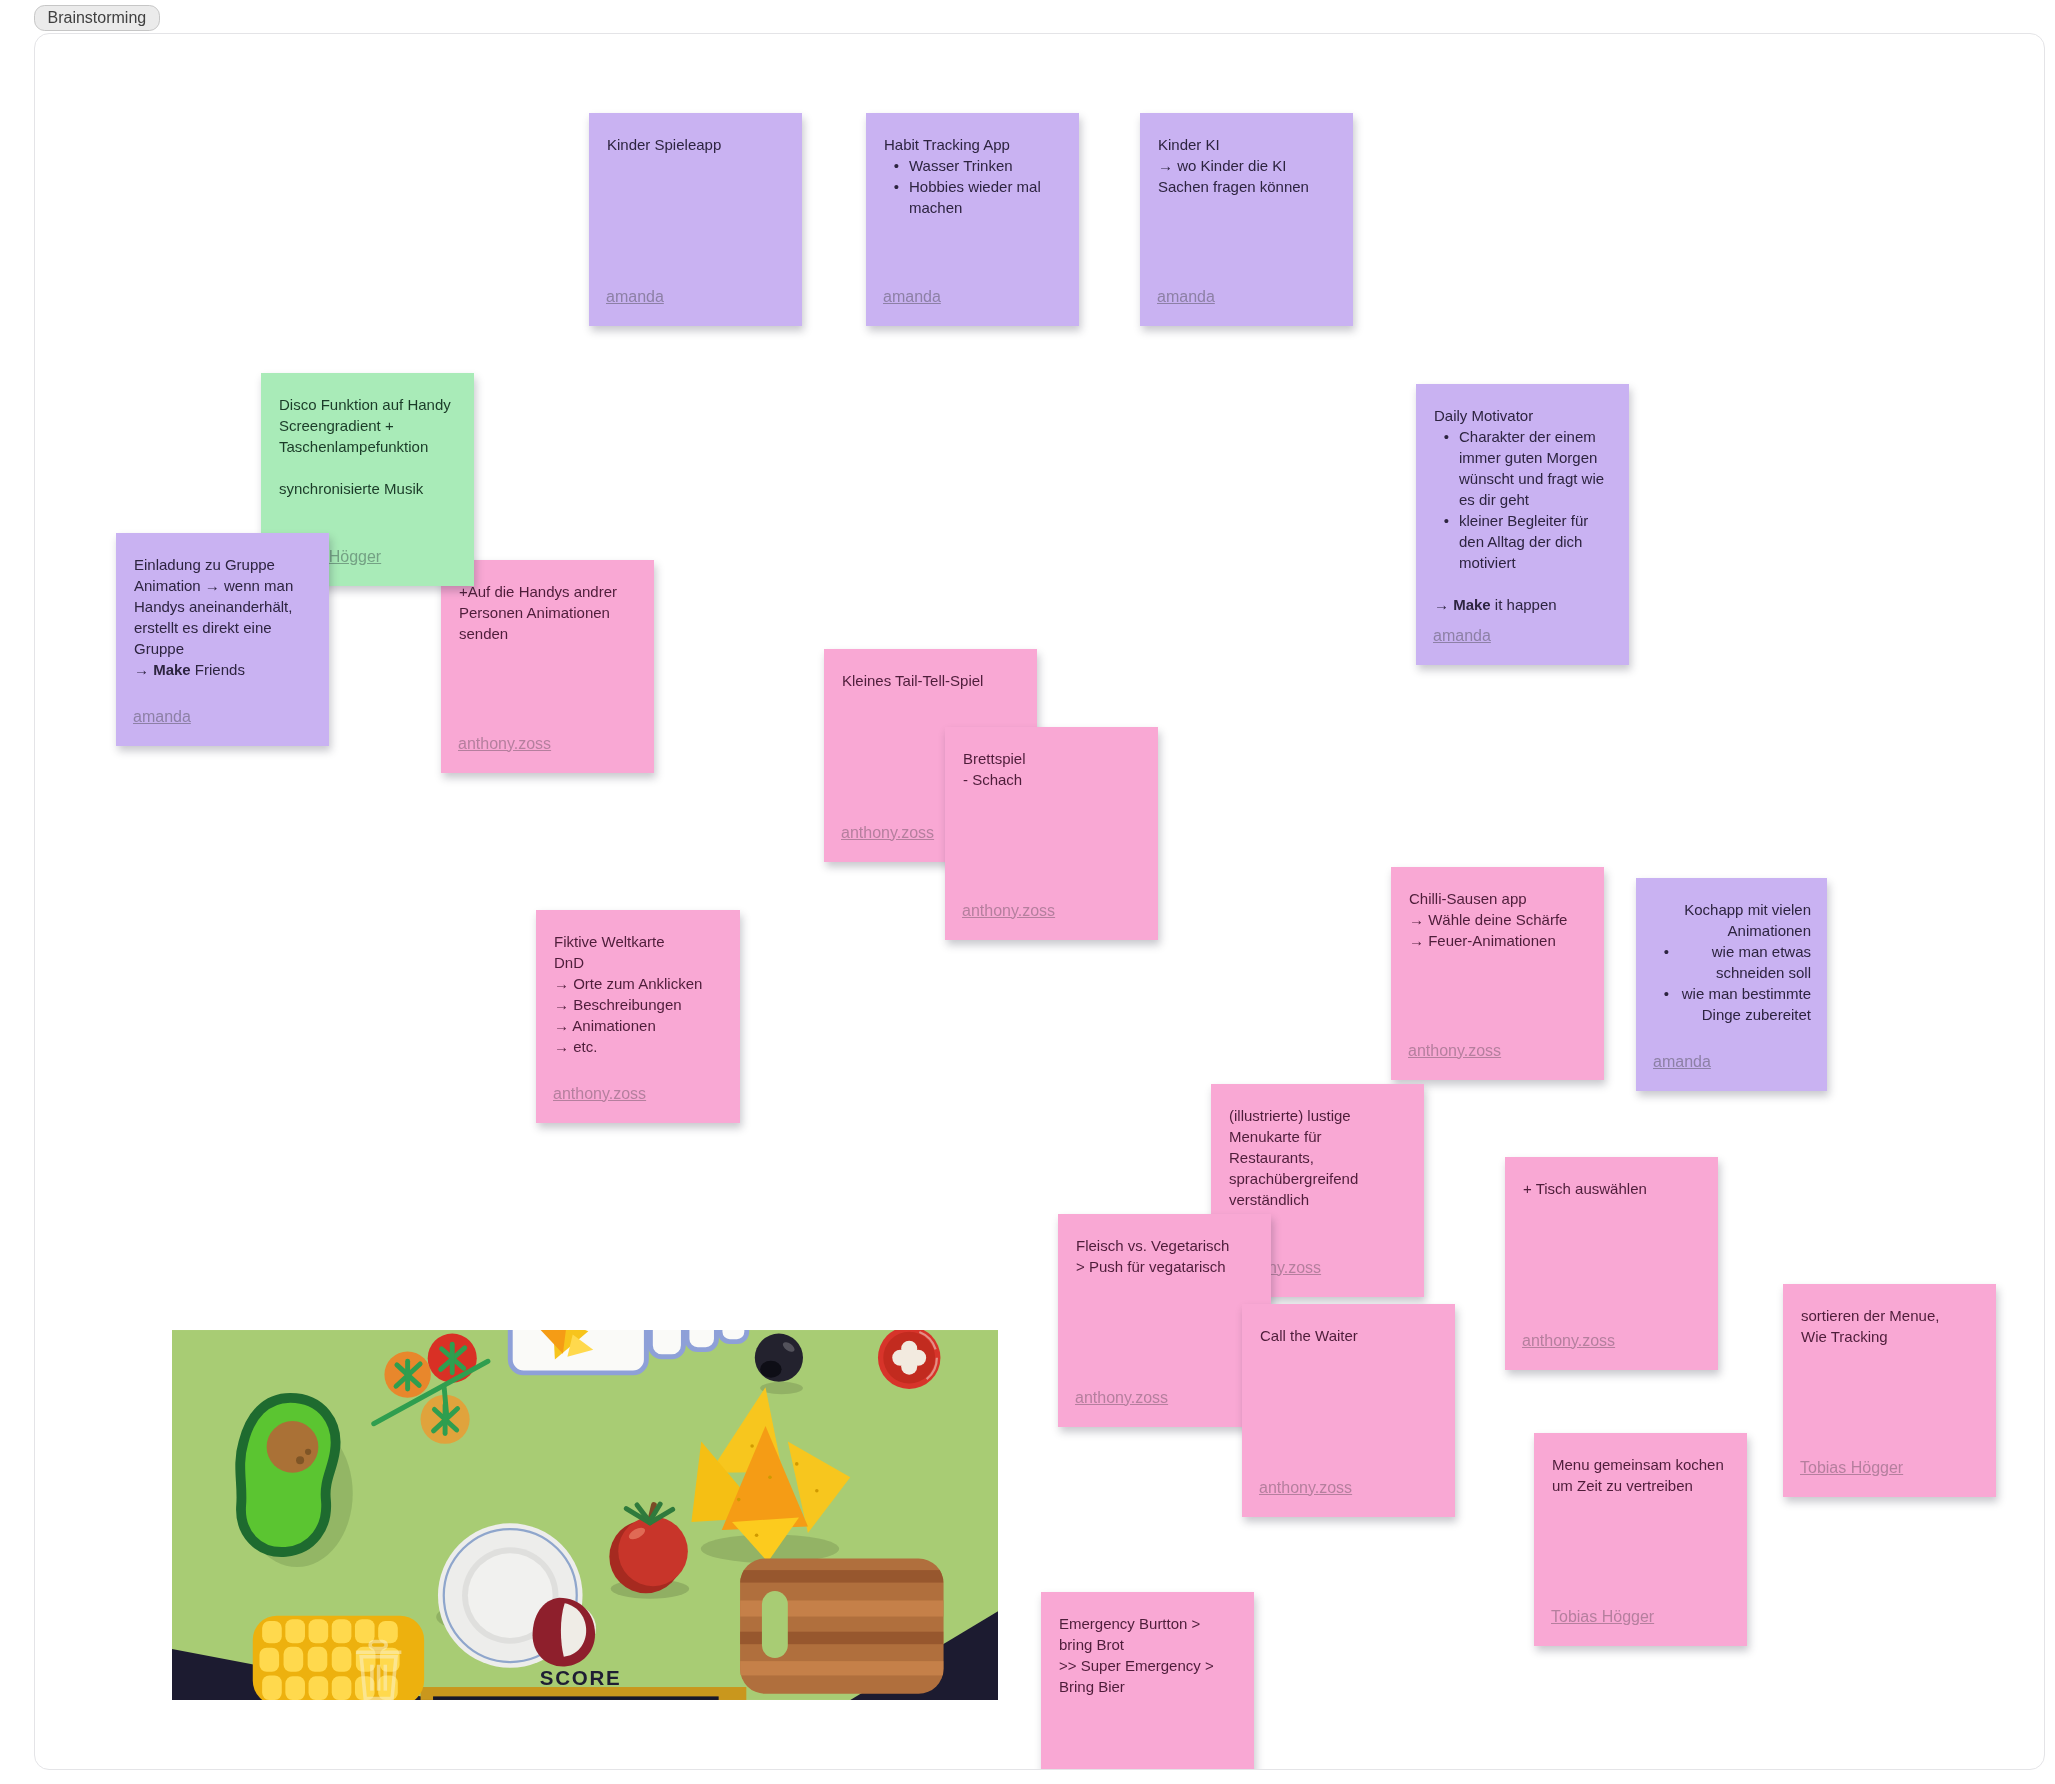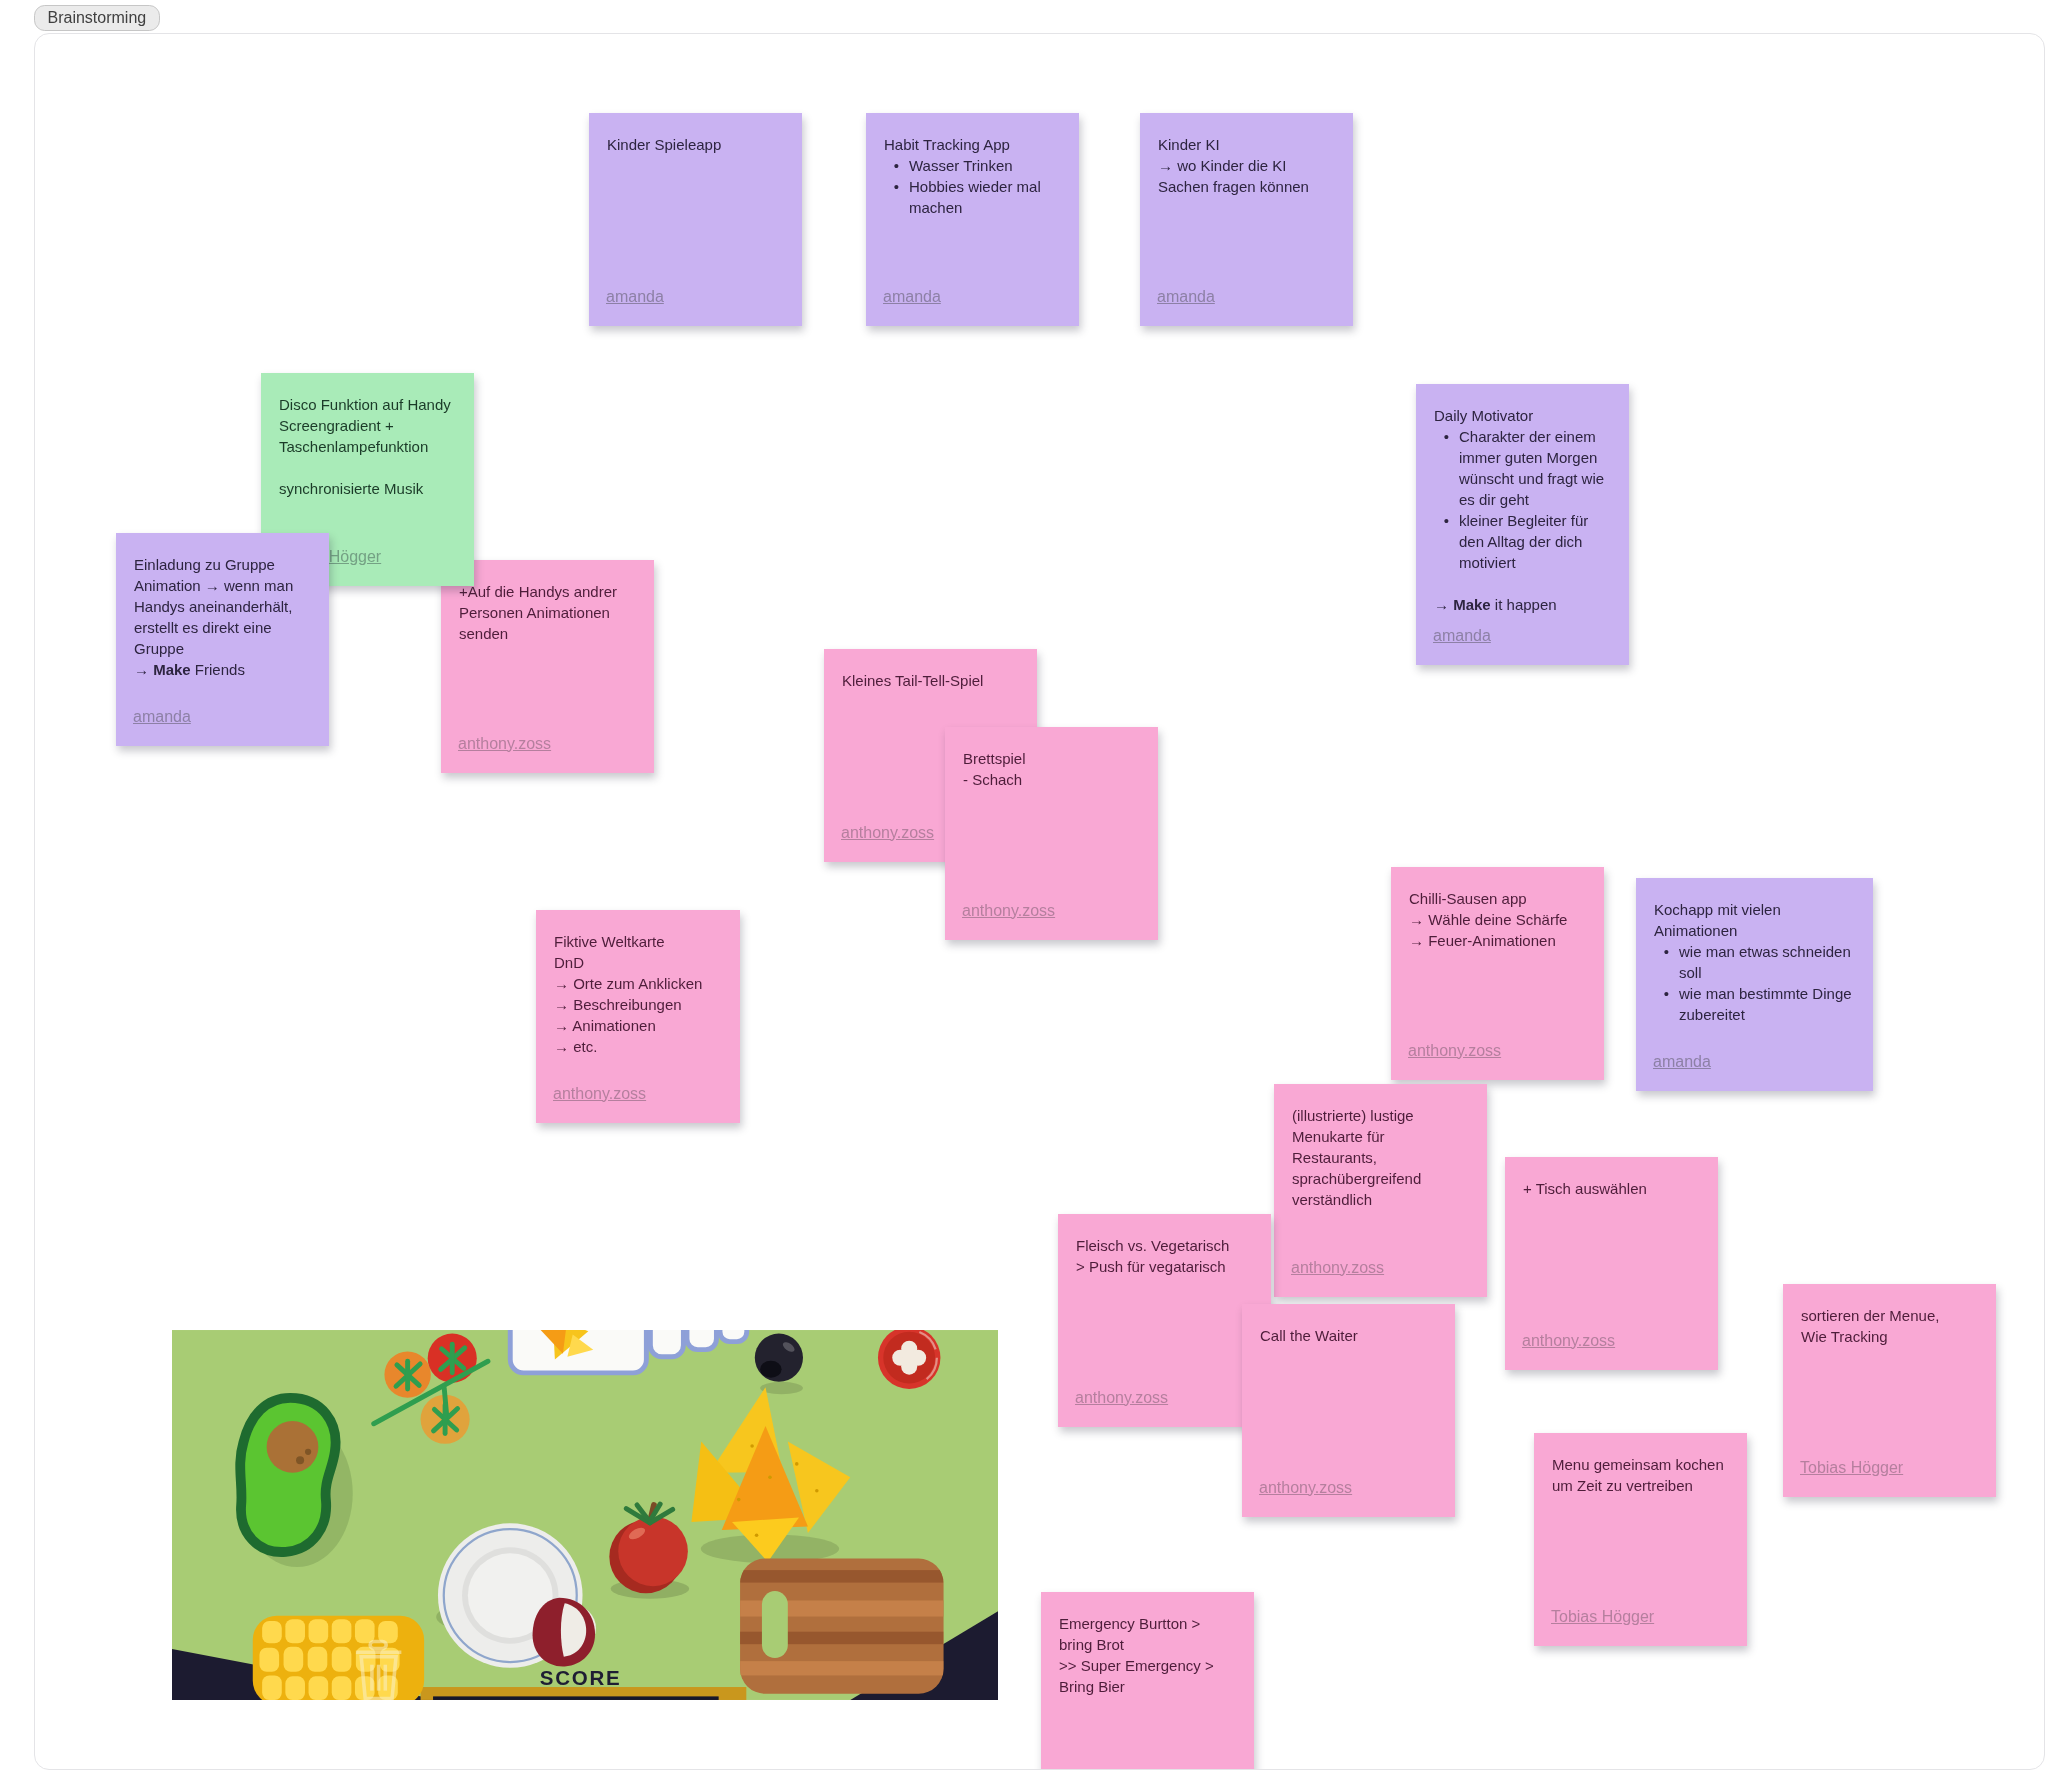--- a/index.html
+++ b/index.html
@@ -278,30 +278,30 @@
         <div class="author" style="color: rgb(181, 127, 158);">anthony.zoss</div>
       </div>
       <div class="note" style="left: 1356px; top: 833px; width: 213px; height: 213px; background: rgb(249, 168, 212); color: rgb(78, 29, 58); z-index: 1;">
         <div class="note-body">
           <div class="p"><span>Chilli-Sausen app</span></div>
           <div class="p"><span>→ Wähle deine Schärfe</span></div>
           <div class="p"><span>→ Feuer-Animationen</span></div>
         </div>
         <div class="author" style="color: rgb(181, 127, 158);">anthony.zoss</div>
       </div>
-      <div class="note" style="left: 1601px; top: 844px; width: 237px; height: 213px; background: rgb(201, 178, 242); color: rgb(45, 36, 64); z-index: 1;">
+      <div class="note" style="left: 1601px; top: 844px; width: 191px; height: 213px; background: rgb(201, 178, 242); color: rgb(45, 36, 64); z-index: 1; text-align: right;">
         <div class="note-body">
           <div class="p"><span>Kochapp mit vielen</span></div>
           <div class="p"><span>Animationen</span></div>
           <div class="li"><span>wie man etwas schneiden soll</span></div>
           <div class="li"><span>wie man bestimmte Dinge zubereitet</span></div>
         </div>
         <div class="author" style="color: rgb(141, 128, 166);">amanda</div>
       </div>
-      <div class="note" style="left: 1239px; top: 1050px; width: 213px; height: 213px; background: rgb(249, 168, 212); color: rgb(78, 29, 58); z-index: 1;">
+      <div class="note" style="left: 1176px; top: 1050px; width: 213px; height: 213px; background: rgb(249, 168, 212); color: rgb(78, 29, 58); z-index: 1;">
         <div class="note-body">
           <div class="p"><span>(illustrierte) lustige</span></div>
           <div class="p"><span>Menukarte für</span></div>
           <div class="p"><span>Restaurants,</span></div>
           <div class="p"><span>sprachübergreifend</span></div>
           <div class="p"><span>verständlich</span></div>
         </div>
         <div class="author" style="color: rgb(181, 127, 158);">anthony.zoss</div>
       </div>
       <div class="note" style="left: 1470px; top: 1123px; width: 213px; height: 213px; background: rgb(249, 168, 212); color: rgb(78, 29, 58); z-index: 1;">

